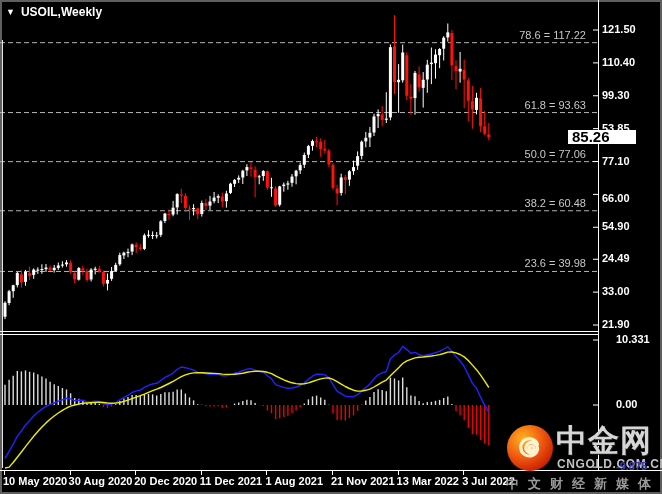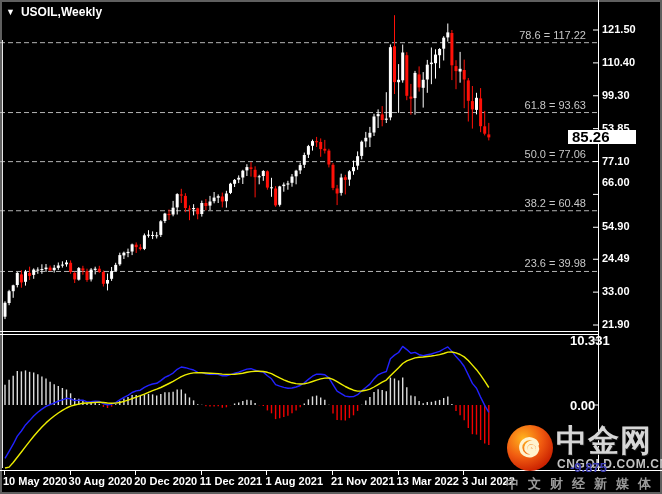--- a/index.html
+++ b/index.html
@@ -42,21 +42,21 @@
   }
   .wm-domain{
     position:absolute;left:59px;top:37px;color:#c2c2c2;font-size:12px;font-weight:700;
     letter-spacing:0.6px;white-space:nowrap;
   }
   .wm-tagline{
     position:absolute;left:8px;top:55px;color:#9a9a9a;font-size:13px;font-weight:700;
     letter-spacing:9px;white-space:nowrap;
   }
   .wm-logo{position:absolute;left:8px;top:4px;}
-  .macd-axis-label{position:absolute;left:570px;font-size:13px;font-weight:700;white-space:nowrap;z-index:6;}
+  .macd-axis-label{position:absolute;left:616px;font-size:11px;font-weight:700;white-space:nowrap;z-index:6;}
 </style>
 </head>
 <body>
 
 <div class="window">
 
   <svg id="main-chart" width="598" height="331" style="left:0;top:0;z-index:1;" viewBox="0 0 598 331">
       <line x1="0" y1="42.67736000000001" x2="598" y2="42.67736000000001" stroke="#b4b4b4" stroke-width="1" stroke-dasharray="5,3"></line>
       <text x="586" y="38.67736000000001" fill="#c8c8c8" font-size="11" text-anchor="end" font-family="&quot;Liberation Sans&quot;,sans-serif">78.6 = 117.22</text>
       <line x1="0" y1="112.55094000000003" x2="598" y2="112.55094000000003" stroke="#b4b4b4" stroke-width="1" stroke-dasharray="5,3"></line>
@@ -459,21 +459,21 @@
   <div class="sep1"></div>
   <div class="sep2"></div>
   <div class="t-axis-line"></div>
 
   <div id="price-axis">
       <div class="price-label" style="top: 23px;">121.50</div>
       <div class="price-label" style="top: 55.8782px;">110.40</div>
       <div class="price-label" style="top: 88.7564px;">99.30</div>
       <div class="price-label" style="top: 121.635px;">53.85</div>
       <div class="price-label" style="top: 154.513px;">77.10</div>
-      <div class="price-label" style="top: 176px;">66.00</div>
+      <div class="price-label" style="top: 192px;">66.00</div>
       <div class="price-label" style="top: 220.269px;">54.90</div>
       <div class="price-label" style="top: 252.259px;">24.49</div>
       <div class="price-label" style="top: 285.137px;">33.00</div>
       <div class="price-label" style="top: 318.015px;">21.90</div>
     </div>
   <div id="macd-axis">
       <div class="macd-axis-label" style="top: 332.987px; color: rgb(255, 255, 255);">10.331</div>
       <div class="macd-axis-label" style="top: 398px; color: rgb(255, 255, 255);">0.00</div>
       <div class="macd-axis-label" style="top: 460.143px; color: rgb(60, 60, 180); text-align: right;">-9.875</div>
     </div>

